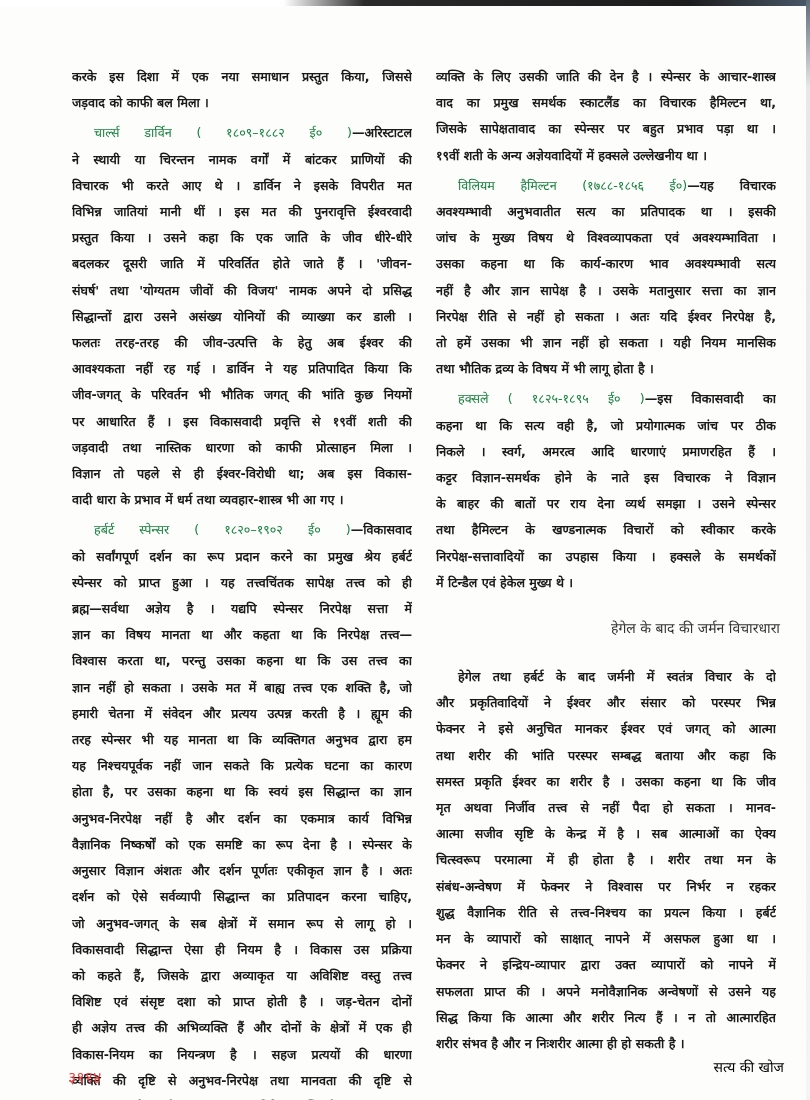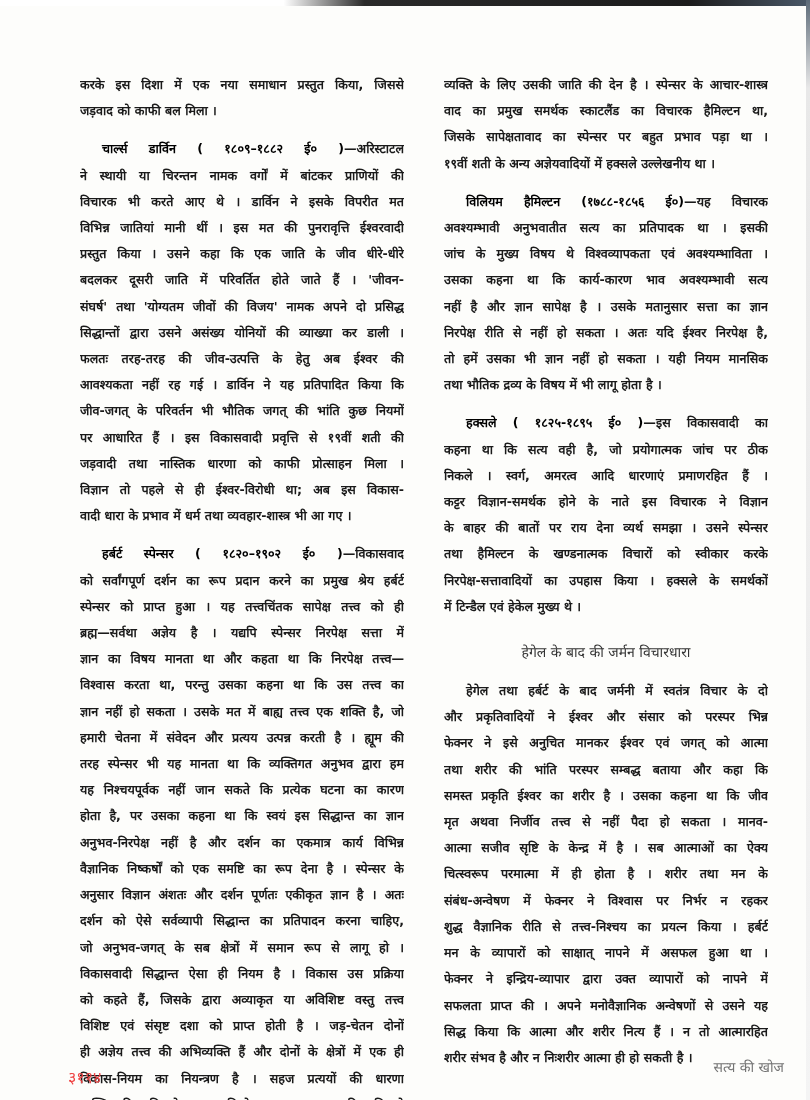--- a/index.html
+++ b/index.html
@@ -18,31 +18,31 @@
     position: absolute; right: 0; top: 0; width: 4px; height: 1100px;
     background: linear-gradient(180deg, #5c6a78 0%, #e8e8e8 8%, #f4f4f4 100%);
   }
   .col {
     position: absolute; top: 60px;
     font-size: 12.6px; line-height: 26.2px;
     text-align: justify;
   }
   .col.left { left: 68px; width: 348px; }
   .col.right { left: 432px; width: 348px; top: 5px; }
-  .col p { margin: 12px; }
+  .col p { margin: 4px; }
   .line { display: block; white-space: nowrap; overflow: hidden; text-align-last: justify; text-align: justify; }
   .line.last { text-align-last: left; }
-  .name { font-weight: bold; color: #000000; }
+  .name { font-weight: normal; color: #15803d; }
   .section-heading {
-    text-align: center; font-size: 14px; color: #333;
-    margin: 20px 0 14px 0; line-height: 24px;
+    text-align: right; font-size: 14px; color: #333;
+    margin: 20px 0 24px 0; line-height: 24px;
   }
   .bold { font-weight: bold; }
   .footer-page { position: absolute; left: 68px; top: 1066px; font-size: 16px; color: #ef4444; text-align: center; }
-  .footer-title { position: absolute; right: 26px; top: 1057px; font-size: 14px; color: #737373; }
+  .footer-title { position: absolute; right: 26px; top: 1057px; font-size: 14px; color: #000000; }
 </style>
 </head>
 <body>
 
 <div class="top-shadow"></div>
 <div class="right-edge"></div>
 
 <div class="col left" id="left-col">
     <p>
       <span class="line bold">करके इस दिशा में एक नया समाधान प्रस्तुत किया, जिससे</span>

